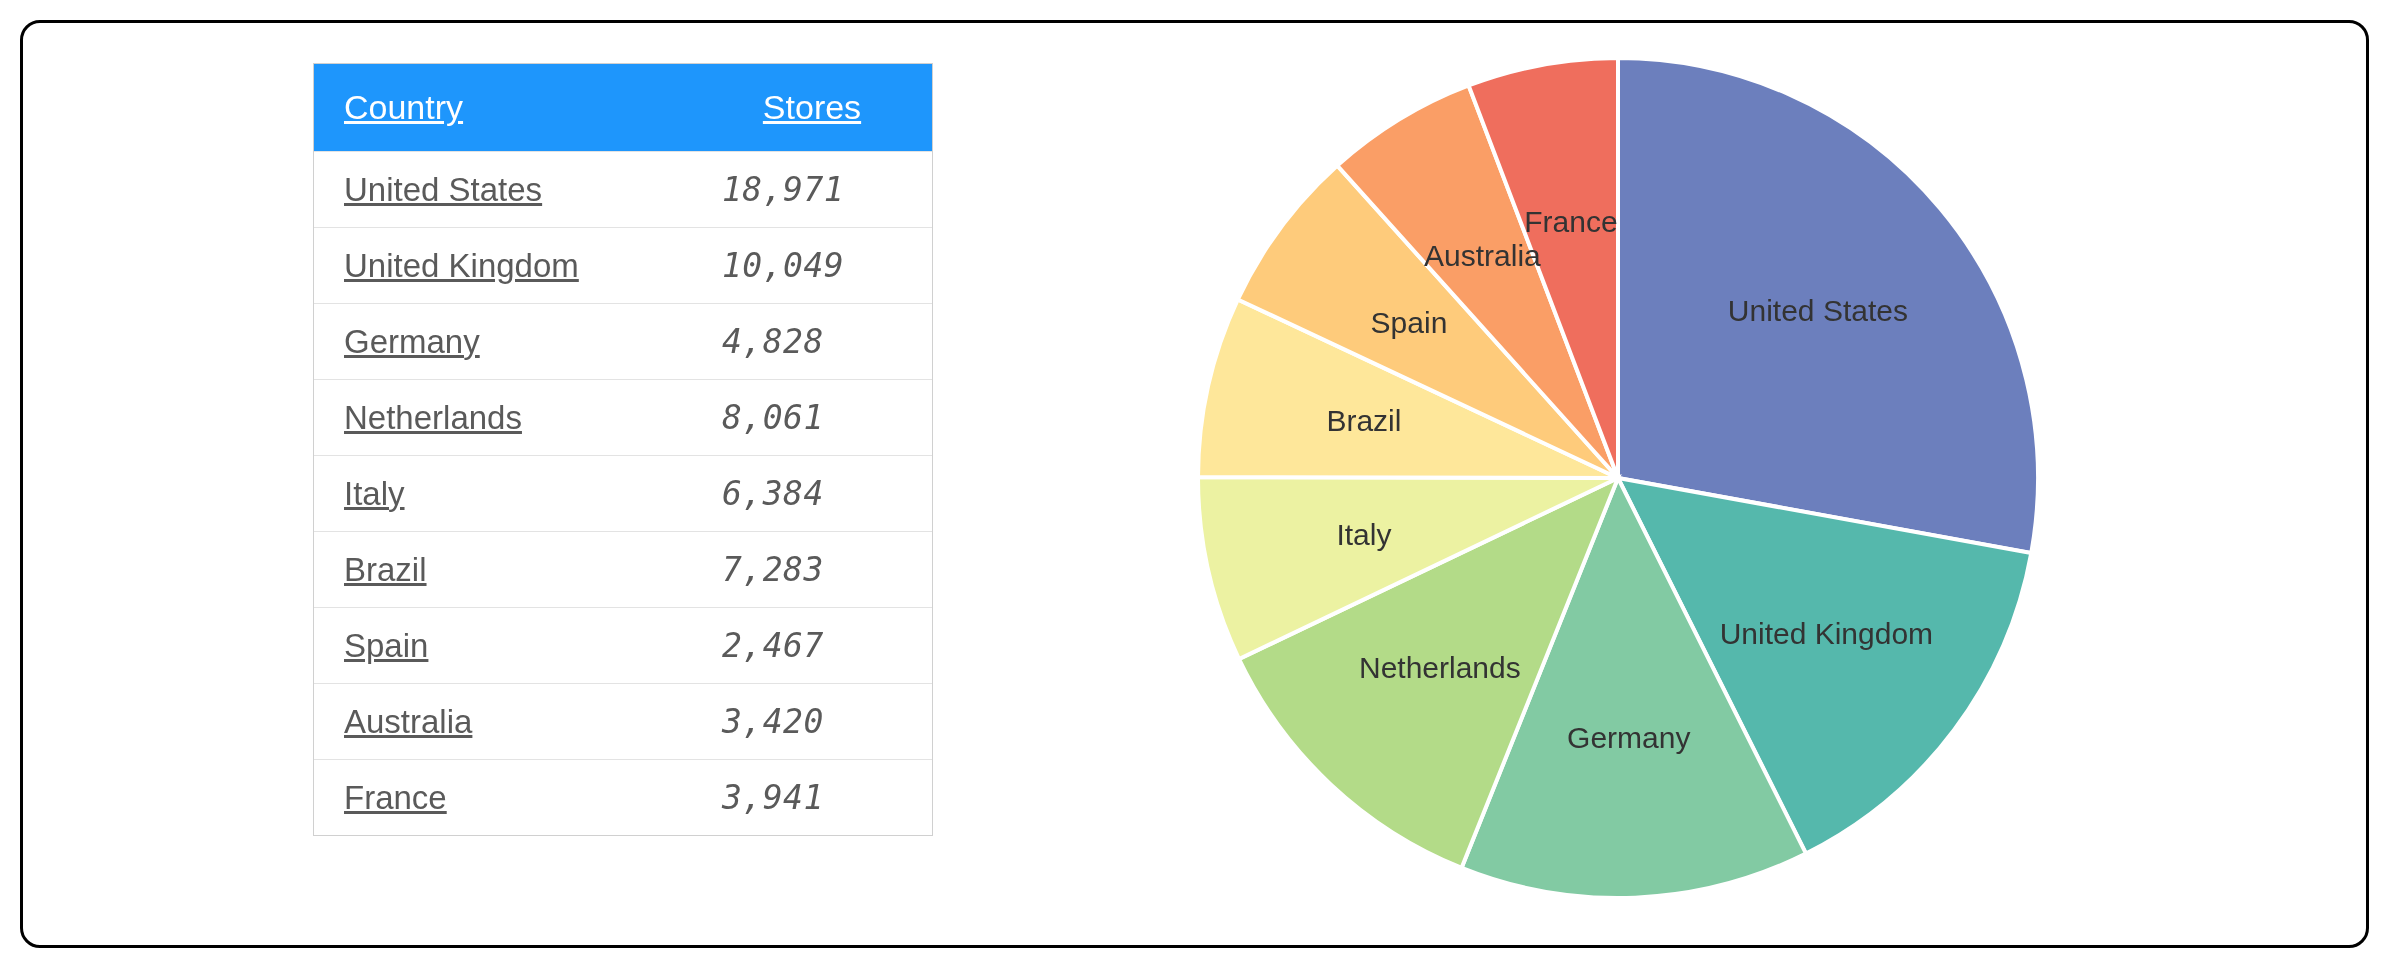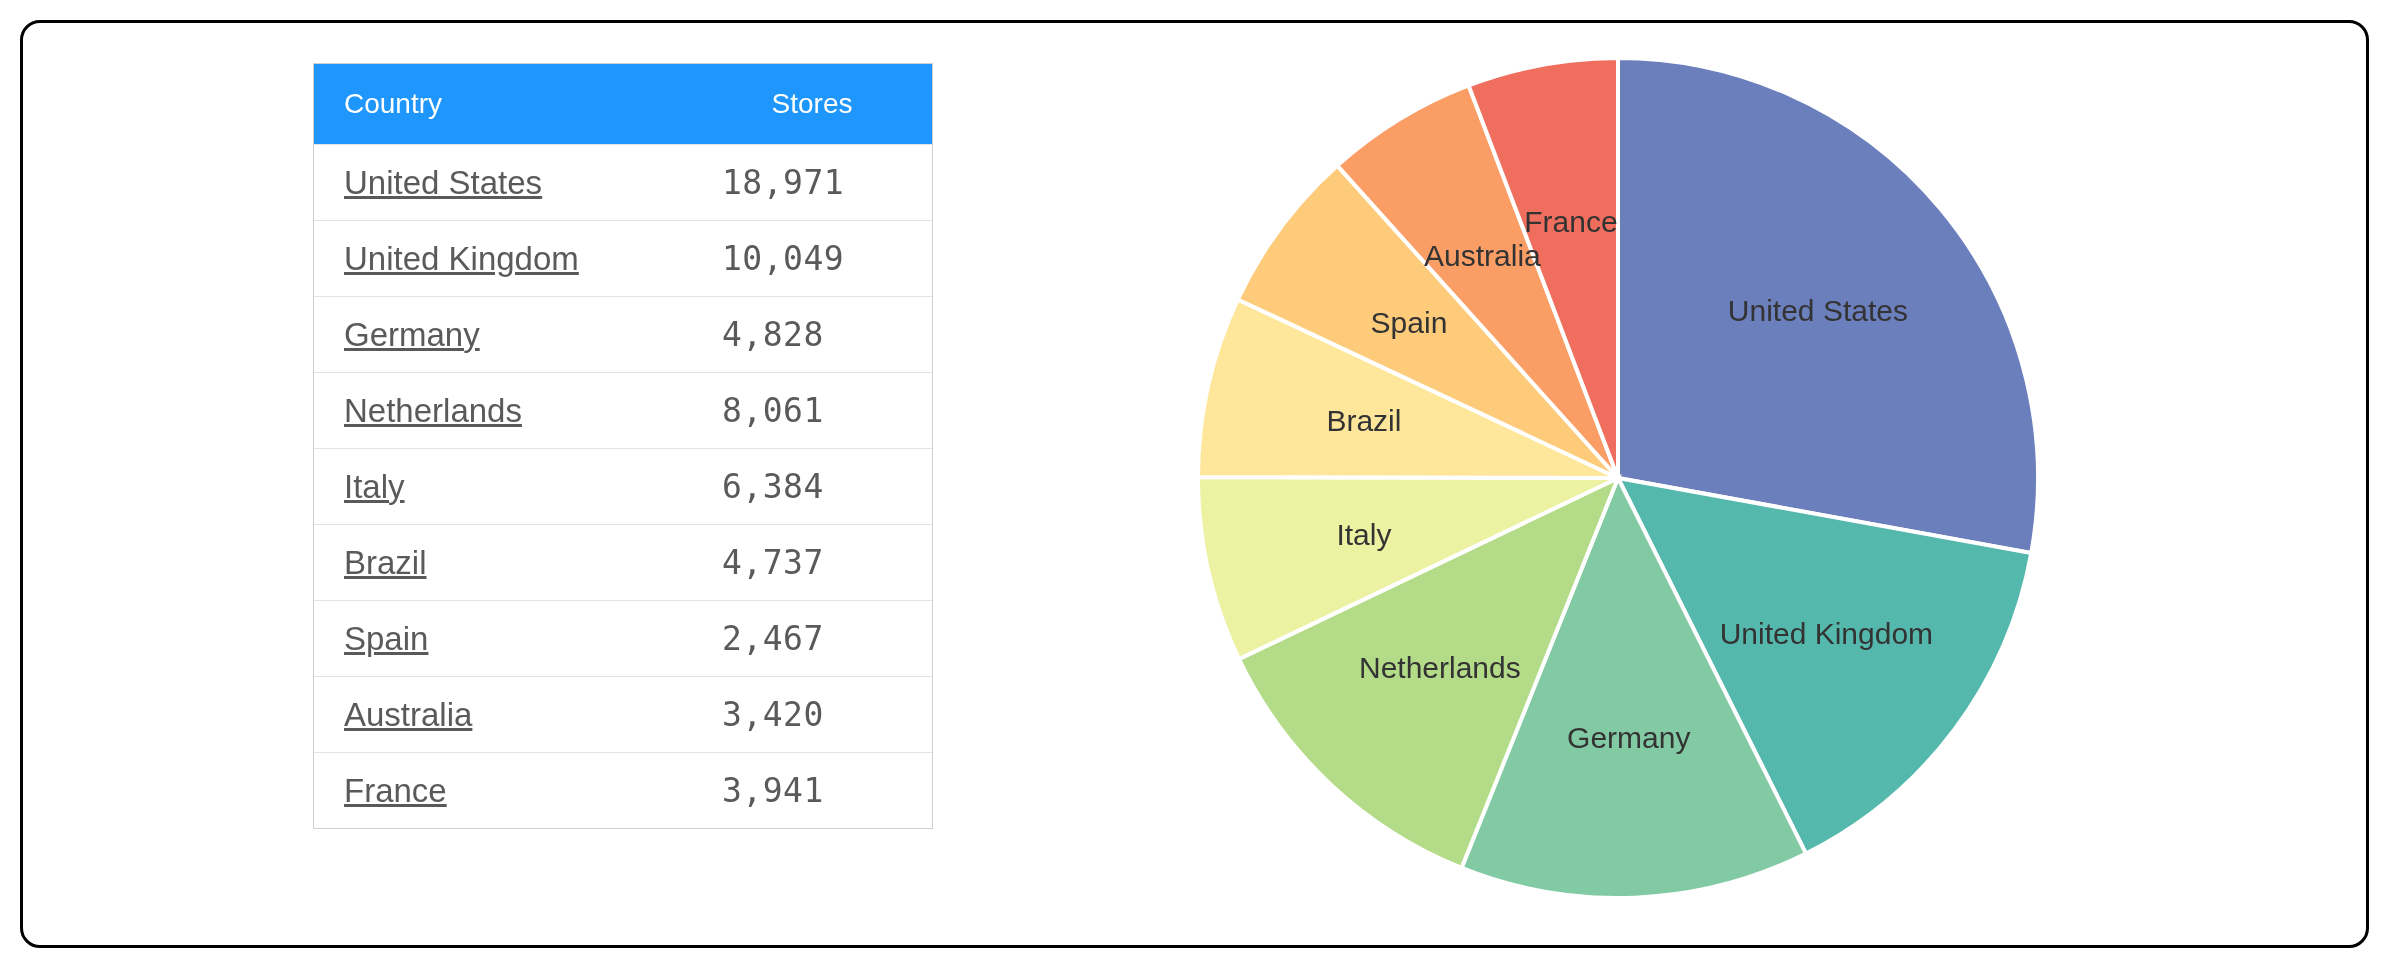--- a/index.html
+++ b/index.html
@@ -23,42 +23,44 @@
     margin-left: 230px;
     margin-top: 10px;
     width: 620px;
     border: 1px solid #d0d0d0;
   }
   .thead {
     background: #1e96fc;
     color: #fff;
     display: flex;
     padding: 24px 30px;
-    font-size: 28px;
+    font-size: 34px;
     font-weight: 500;
+    text-decoration: underline;
   }
   .thead .col-country { flex: 1; }
   .thead .col-stores { width: 180px; text-align: center; }
   .trow {
     display: flex;
     padding: 18px 30px;
     font-size: 33px;
     color: #5a5a5a;
     border-top: 1px solid #e3e3e3;
     align-items: center;
   }
   .trow .country {
     flex: 1;
     text-decoration: underline;
   }
   .trow .stores {
     width: 180px;
     font-family: "Menlo", "Consolas", monospace;
     letter-spacing: 0.5px;
     color: #5a5a5a;
+    font-style: italic;
   }
   .pie-wrap {
     position: relative;
     width: 850px;
     height: 850px;
     margin-top: 0px;
   }
   .pie-wrap svg { display:block; }
   .slice-label {
     position: absolute;
@@ -95,21 +97,21 @@
         <div class="trow">
           <a class="country" href="#" style="color: rgb(90, 90, 90);">Netherlands</a>
           <span class="stores">8,061</span>
         </div>
         <div class="trow">
           <a class="country" href="#" style="color: rgb(90, 90, 90);">Italy</a>
           <span class="stores">6,384</span>
         </div>
         <div class="trow">
           <a class="country" href="#" style="color: rgb(90, 90, 90);">Brazil</a>
-          <span class="stores">4,737</span>
+          <span class="stores">7,283</span>
         </div>
         <div class="trow">
           <a class="country" href="#" style="color: rgb(90, 90, 90);">Spain</a>
           <span class="stores">2,467</span>
         </div>
         <div class="trow">
           <a class="country" href="#" style="color: rgb(90, 90, 90);">Australia</a>
           <span class="stores">3,420</span>
         </div>
         <div class="trow">

